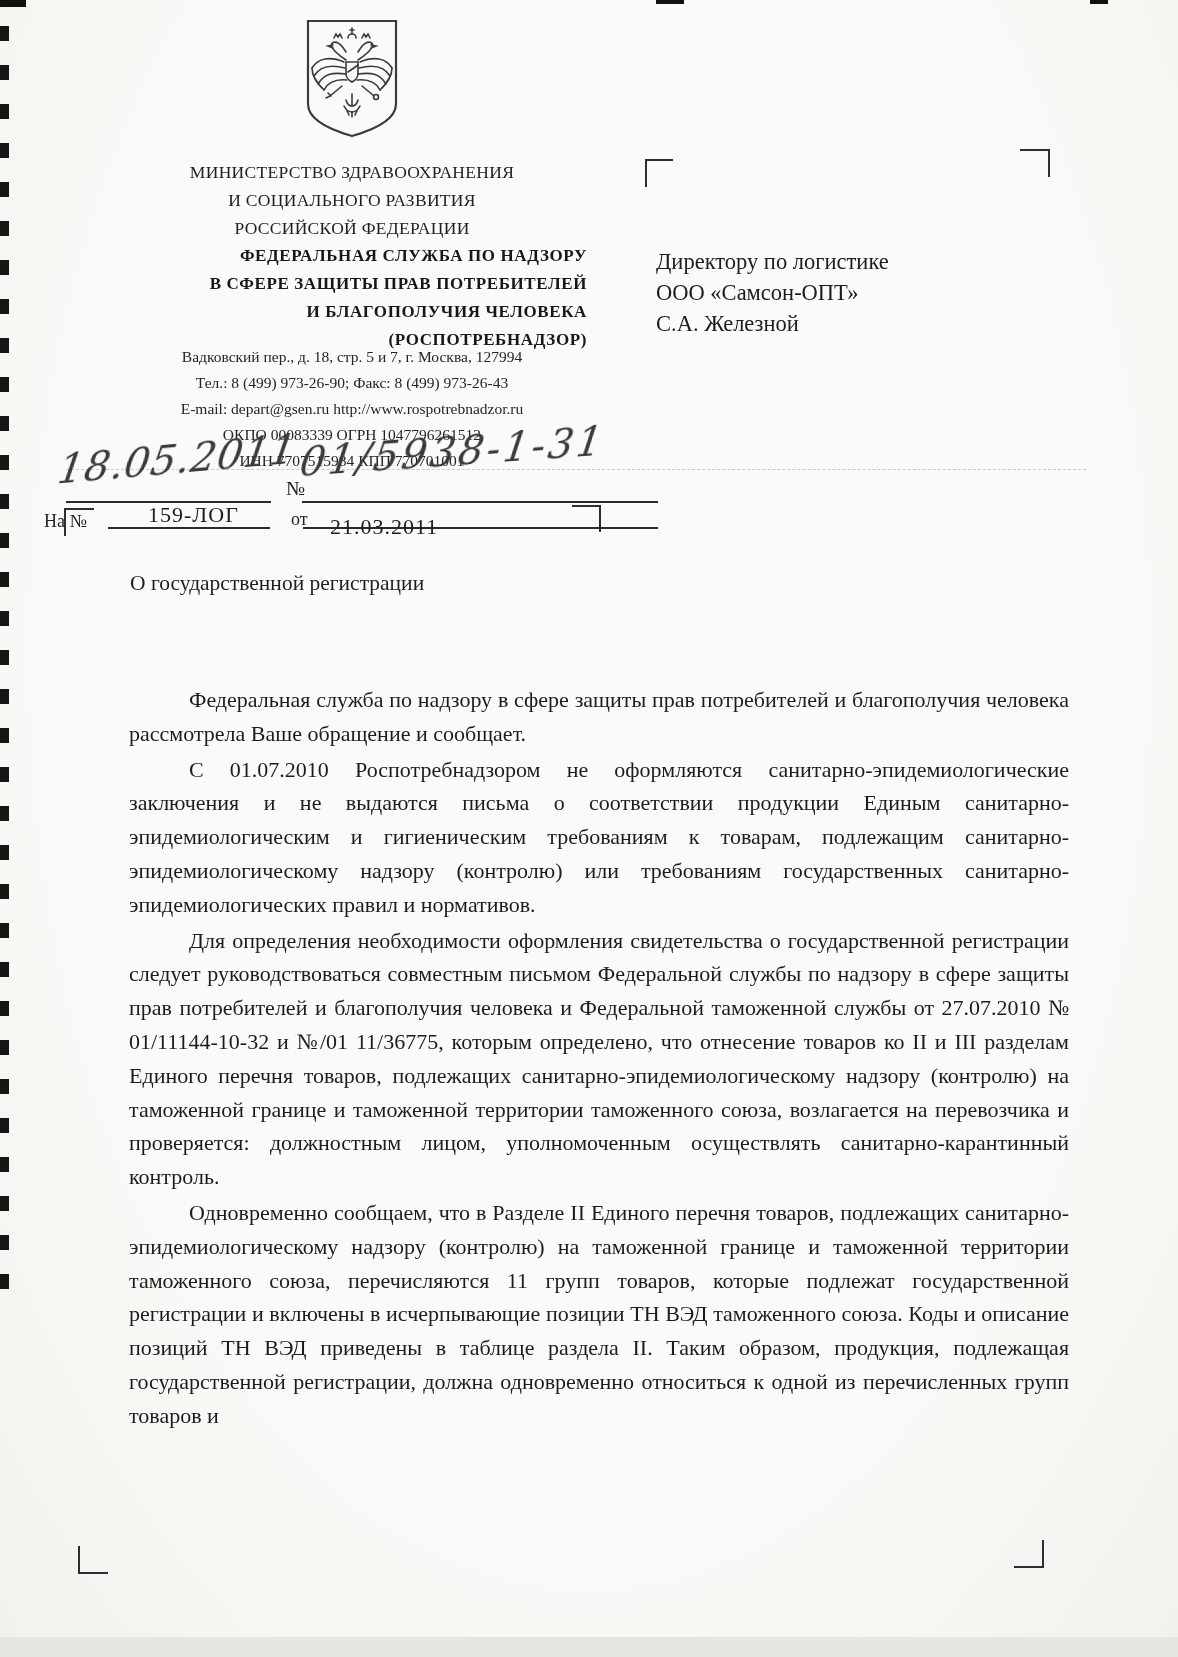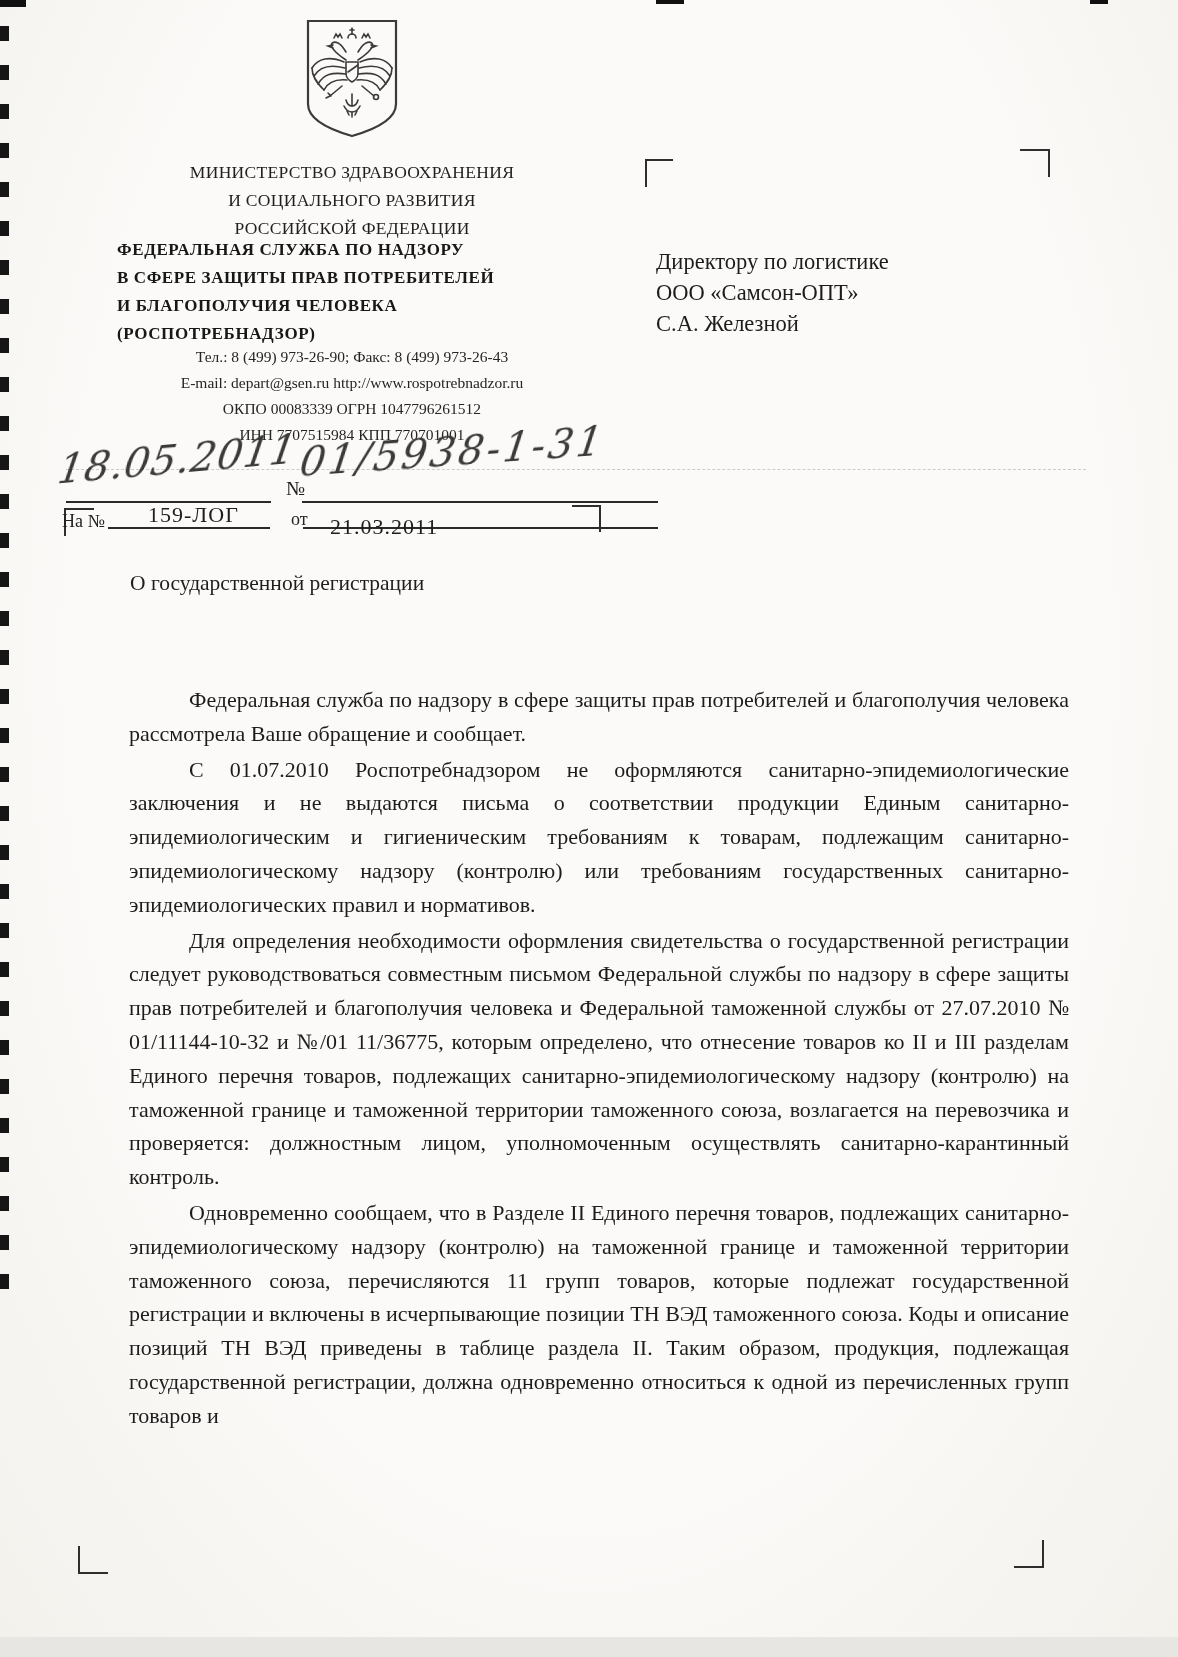--- a/index.html
+++ b/index.html
@@ -30,22 +30,22 @@
   .mark.tr{border-right:2px solid #2e2e2e;border-top:2px solid #2e2e2e;}
   .mark.bl{border-left:2px solid #2e2e2e;border-bottom:2px solid #2e2e2e;}
   .mark.br{border-right:2px solid #2e2e2e;border-bottom:2px solid #2e2e2e;}
   
   .emblem{position:absolute;left:300px;top:16px;}
   .ministry{
     position:absolute;left:117px;top:158px;width:470px;
     text-align:center;font-size:17.5px;line-height:28px;letter-spacing:.3px;color:#1f1f1f;
   }
   .service{
-    position:absolute;left:117px;top:236px;width:470px;
-    text-align:left;font-weight:bold;font-size:17px;line-height:28px;letter-spacing:.6px;color:#171717;
+    position:absolute;left:117px;top:242px;width:470px;
+    text-align:right;font-weight:bold;font-size:17px;line-height:28px;letter-spacing:.6px;color:#171717;
   }
   .contacts{
     position:absolute;left:117px;top:344px;width:470px;
     text-align:center;font-size:15.5px;line-height:26px;color:#242424;
   }
   
   .rule{position:absolute;height:0;border-top:2px solid #2a2a2a;}
   .rule-faint{position:absolute;height:0;border-top:1px dashed #cfcac3;}
   .ref-label{position:absolute;font-size:18px;color:#222;}
   .ref-label.no{font-size:20px;}
@@ -131,20 +131,21 @@
   </div>
 
   <div class="service">
     <div>ФЕДЕРАЛЬНАЯ СЛУЖБА ПО НАДЗОРУ</div>
     <div>В СФЕРЕ ЗАЩИТЫ ПРАВ ПОТРЕБИТЕЛЕЙ</div>
     <div>И БЛАГОПОЛУЧИЯ ЧЕЛОВЕКА</div>
     <div>(РОСПОТРЕБНАДЗОР)</div>
   </div>
 
   <div class="contacts">
+    <div>Вадковский пер., д. 18, стр. 5 и 7, г. Москва, 127994</div>
     <div>Тел.: 8 (499) 973-26-90; Факс: 8 (499) 973-26-43</div>
     <div>E-mail: depart@gsen.ru http://www.rospotrebnadzor.ru</div>
     <div>ОКПО 00083339 ОГРН 1047796261512</div>
     <div>ИНН 7707515984 КПП 770701001</div>
   </div>
 
   <div class="recipient">
     <div>Директору по логистике</div>
     <div>ООО «Самсон-ОПТ»</div>
     <div>С.А. Железной</div>
@@ -153,21 +154,21 @@
   <div class="rule-faint" style="left:66px;top:469px;width:1020px;"></div>
   <div class="rule" style="left:66px;top:501px;width:205px;"></div>
   <div class="rule" style="left:302px;top:501px;width:356px;"></div>
   <div class="rule" style="left:108px;top:527px;width:162px;"></div>
   <div class="rule" style="left:303px;top:527px;width:355px;"></div>
 
   <div class="handwrite hw-date">18.05.2011</div>
   <span class="ref-label no" style="left:286px;top:477px;">№</span>
   <div class="handwrite hw-num">01/5938-1-31</div>
 
-  <span class="ref-label" style="left:62px;top:511px;">На №</span>
+  <span class="ref-label" style="left:44px;top:511px;">На №</span>
   <span class="typed" style="left:148px;top:502px;">159-ЛОГ</span>
   <span class="ref-label" style="left:291px;top:509px;">от</span>
   <span class="typed" style="left:330px;top:514px;">21.03.2011</span>
 
   <div class="subject">
     <div>О государственной регистрации</div>
   </div>
 
   <div class="body-text">
     <p>Федеральная служба по надзору в сфере защиты прав потребителей и благополучия человека рассмотрела Ваше обращение и сообщает.</p>

